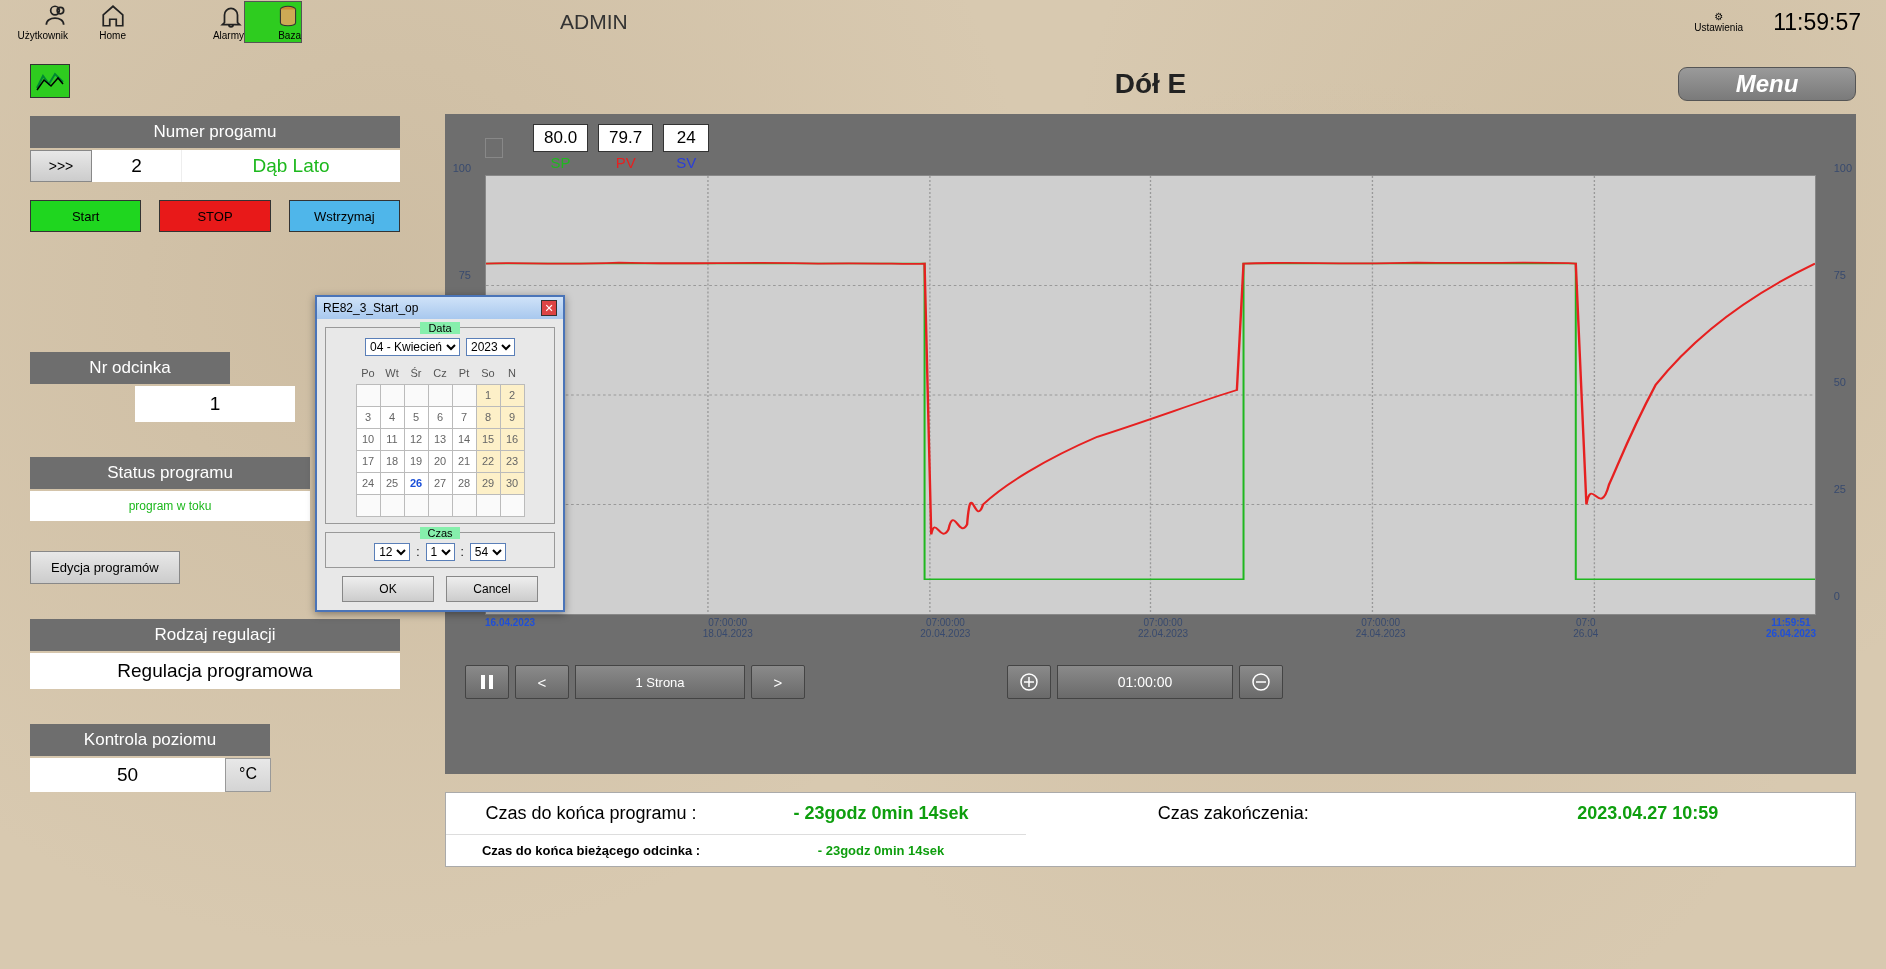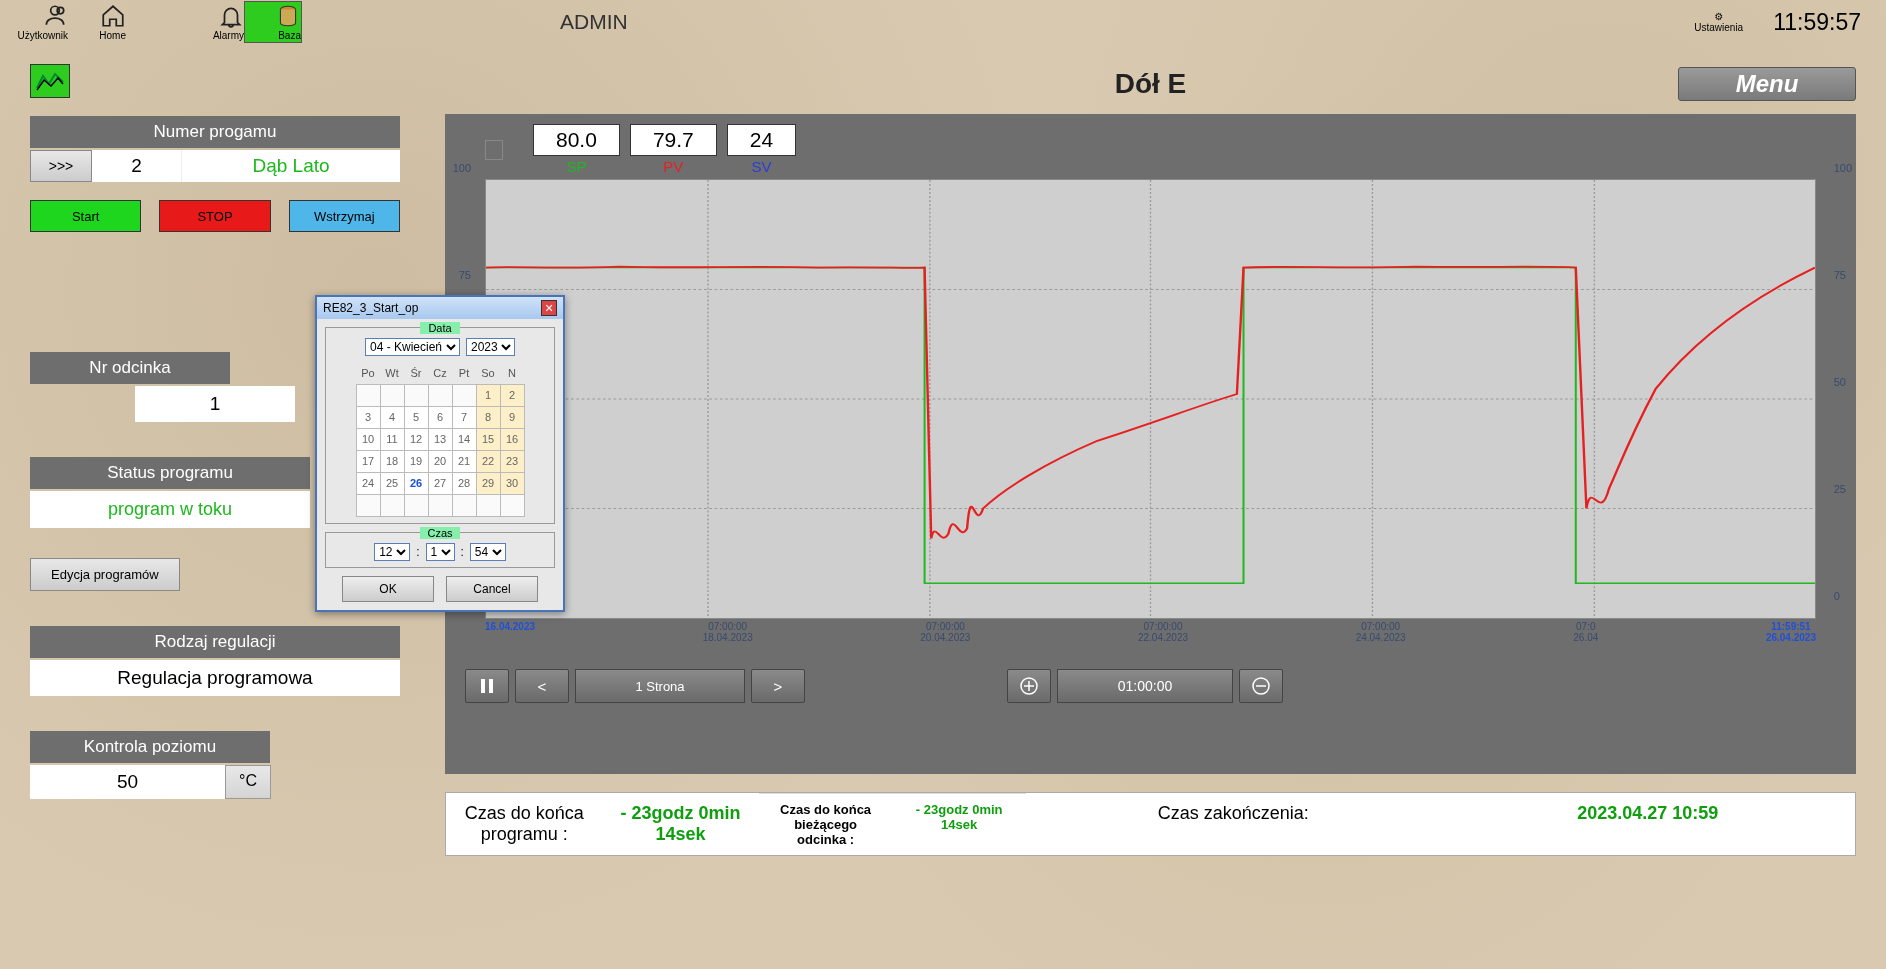--- a/index.html
+++ b/index.html
@@ -21,48 +21,48 @@
 .gap { width: 60px; }
 
 
 .main { position: relative; display: flex; padding: 20px 30px; gap: 45px; z-index: 1; }
 .left { width: 370px; }
 .right { flex: 1; }
 
 
 .titlerow { display:flex; align-items:center; position:relative; height:40px; margin-bottom:10px;}
 .page-title { position:absolute; left:50%; transform:translateX(-50%); font-size:28px; font-weight:bold; color:#222; }
-.menu-btn { margin-left:auto; width:178px; height:34px; background:linear-gradient(#9a9a9a,#7a7a7a); border:1px solid #555; color:#fff; font-size:24px; font-weight:bold; font-style:italic; border-radius:3px;}
+.menu-btn { margin-left:auto; width:178px; height:34px; background:linear-gradient(#9a9a9a,#7a7a7a); border:1px solid #555; color:#fff; font-size:24px; font-weight:bold; font-style:italic; border-radius:9px;}
 .chart-icon { width:40px; height:34px; background:#2ecc1f; border:1px solid #333; display:flex; align-items:center; justify-content:center;}
 
 
 .panel-header { background:#6e6e6e; color:#fff; text-align:center; font-size:17px; padding:6px 0; font-weight:400;}
 .prog-row { display:flex; margin-top:2px; background:#fff;}
 .go-btn { width:62px; background:linear-gradient(#e8e8e8,#ccc); border:1px solid #888; font-size:14px;}
 .prog-num { width:90px; text-align:center; font-size:19px; padding:5px 0; border-right:1px solid #eee;}
 .prog-name { flex:1; text-align:center; color:#1db81d; font-size:19px; padding:5px 0;}
 .btn-row { display:flex; gap:18px; margin-top:18px;}
 .btn3 { flex:1; height:32px; font-size:13px; border:1px solid #333; cursor:pointer;}
 .btn-start { background:#1fd61f; color:#000;}
 .btn-stop { background:#e81919; color:#000;}
 .btn-pause { background:#4fb6ea; color:#000;}
 .sec { margin-top:35px; }
 .white-val { background:#fff; text-align:center; font-size:19px; padding:7px 0; width:160px; margin:2px auto 0;}
 .white-val.full { width:100%; }
-.status-text { color:#1db81d; background:#fff; text-align:center; font-size:18px; padding:8px 0; margin-top:2px; width:280px;}
+.status-text { color:#1db81d; background:#fff; text-align:center; font-size:12px; padding:8px 0; margin-top:2px; width:280px;}
 .edit-btn { margin-top:30px; padding:8px 20px; background:linear-gradient(#e8e8e8,#ccc); border:1px solid #888; font-size:13px;}
 .level-row { display:flex; margin-top:2px;}
 .level-val { background:#fff; text-align:center; font-size:19px; padding:6px 0; width:195px;}
 .level-unit { background:linear-gradient(#e8e8e8,#d4d4d4); border:1px solid #999; width:46px; text-align:center; font-size:16px; padding:6px 0;}
 
 
 .chart-area { background:#6e6e6e; padding:10px; position:relative; height:660px;}
 .chart-legend { display:flex; gap:10px; align-items:center; margin-left:30px; margin-bottom:4px;}
 .leg-box { width:18px; height:20px; border:1px solid #888; background:#6e6e6e;}
-.val-box { background:#fff; padding:3px 22px; font-size:21px; border:1px solid #333; min-width:46px; text-align:center;}
+.val-box { background:#fff; padding:3px 10px; font-size:17px; border:1px solid #333; min-width:46px; text-align:center;}
 .leg-lbl { font-size:15px; margin-top:2px;}
 .leg-col { display:flex; flex-direction:column; align-items:center;}
 .chart-inner { background:#cfcfcf; height:440px; margin:0 30px; position:relative; border:1px solid #888;}
 .y-axis { position:absolute; left:4px; top:48px; height:440px; display:flex; flex-direction:column; justify-content:space-between; font-size:11px; color:#384a6e;}
 .y-axis span { text-align:right; width:22px;}
 .y-axis-r { position:absolute; right:4px; top:48px; height:440px; display:flex; flex-direction:column; justify-content:space-between; font-size:11px; color:#384a6e;}
 .x-axis { display:flex; justify-content:space-between; margin:2px 30px 0; font-size:10px; color:#384a6e;}
 .x-axis .xd { text-align:center;}
 .x-axis .blue { color:#2050d8; font-weight:bold;}
 .chart-ctrl { display:flex; align-items:center; margin-top:26px; gap:6px; padding:0 10px;}
@@ -70,21 +70,21 @@
 .ctrl-btn.w40 { width:44px;}
 .ctrl-btn.w50 { width:54px;}
 .page-ind { width:170px; height:34px; background:linear-gradient(#8a8a8a,#6a6a6a); border:1px solid #444; color:#fff; font-size:13px; display:flex; align-items:center; justify-content:center;}
 .time-ind { width:176px; height:34px; background:linear-gradient(#8a8a8a,#6a6a6a); border:1px solid #444; color:#fff; font-size:14px; display:flex; align-items:center; justify-content:center;}
 .flex-sp { width:190px;}
 
 
 .bottom-info { margin-top:18px; display:flex; border:1px solid #aaa; background:#fff;}
 .bi-col { flex:1; padding:10px 16px; text-align:center; font-size:18px;}
 .bi-col.sm { font-size:13px; font-weight:bold; padding:8px 10px;}
-.bi-half { display:flex; flex-direction:row; flex:1;justify-content:flex-end;}
+.bi-half { display:flex; flex-direction:column; flex:1;justify-content:flex-end;}
 .bi-row2 { display:flex; border-top:1px solid #ddd;}
 .green-t { color:#0e9e0e; font-weight:bold;}
 
 
 .dialog { position:absolute; left:315px; top:295px; width:250px; background:#e8e8e8; border:2px solid #4a74b8; box-shadow:0 2px 8px rgba(0,0,0,0.4); z-index:100;}
 .dlg-title { background:linear-gradient(#cfe2f8,#a8c8ee); padding:3px 6px; font-size:12px; display:flex; justify-content:space-between; align-items:center;}
 .dlg-close { width:16px; height:16px; background:#d44; color:#fff; text-align:center; font-size:11px; line-height:15px; cursor:pointer; border:1px solid #333;}
 .dlg-body { padding:8px; }
 .fieldset { border:1px solid #999; padding:6px; margin-bottom:8px;}
 .fs-legend { font-size:11px; text-align:center; margin:-12px auto 4px; background:#86efac; width:40px;}

